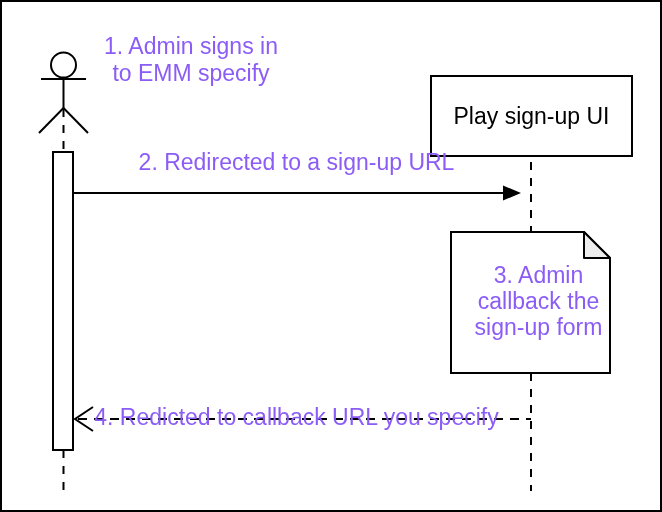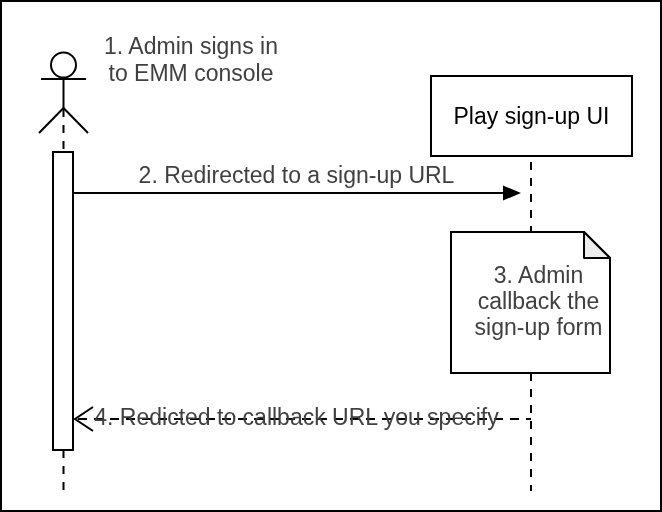--- a/index.html
+++ b/index.html
@@ -24,21 +24,21 @@
     top: 0;
     width: 662px;
     height: 512px;
   }
   .label {
     position: absolute;
     font-size: 23px;
     line-height: 26px;
     text-align: center;
     white-space: nowrap;
-    color: #404040;
+    color: #8b5cf6;
   }
   .label .line { display: block; }
   .step1-label {
     left: 89px;
     top: 31px;
     width: 200px;
     line-height: 27px;
   }
   .participant-box {
     position: absolute;
@@ -50,21 +50,21 @@
     border: 2px solid #000000;
     background: #ffffff;
     display: flex;
     align-items: center;
     justify-content: center;
     font-size: 23px;
     margin-top: 43px;
   }
   .msg2-label {
     left: 70px;
-    top: 160px;
+    top: 147px;
     width: 449px;
   }
   .note-text {
     left: 449px;
     top: 260px;
     width: 175px;
   }
   .msg4-label {
     left: 70px;
     top: 396px;
@@ -106,21 +106,21 @@
     </g>
 
     <g>
       <line x1="76" y1="417" x2="529" y2="417" stroke="#000000" stroke-width="2" stroke-dasharray="9,7"></line>
       <polyline points="91,405 73,417 91,429" fill="none" stroke="#000000" stroke-width="2"></polyline>
     </g>
   </svg>
 
   <div class="label step1-label">
     <span class="line">1. Admin signs in</span>
-    <span class="line">to EMM console</span>
+    <span class="line">to EMM specify</span>
   </div>
 
   <div class="participant-box">
     <span>Play sign-up UI</span>
   </div>
 
   <div class="label msg2-label">2. Redirected to a sign-up URL</div>
 
   <div class="label note-text">
     <span class="line">3. Admin</span>

